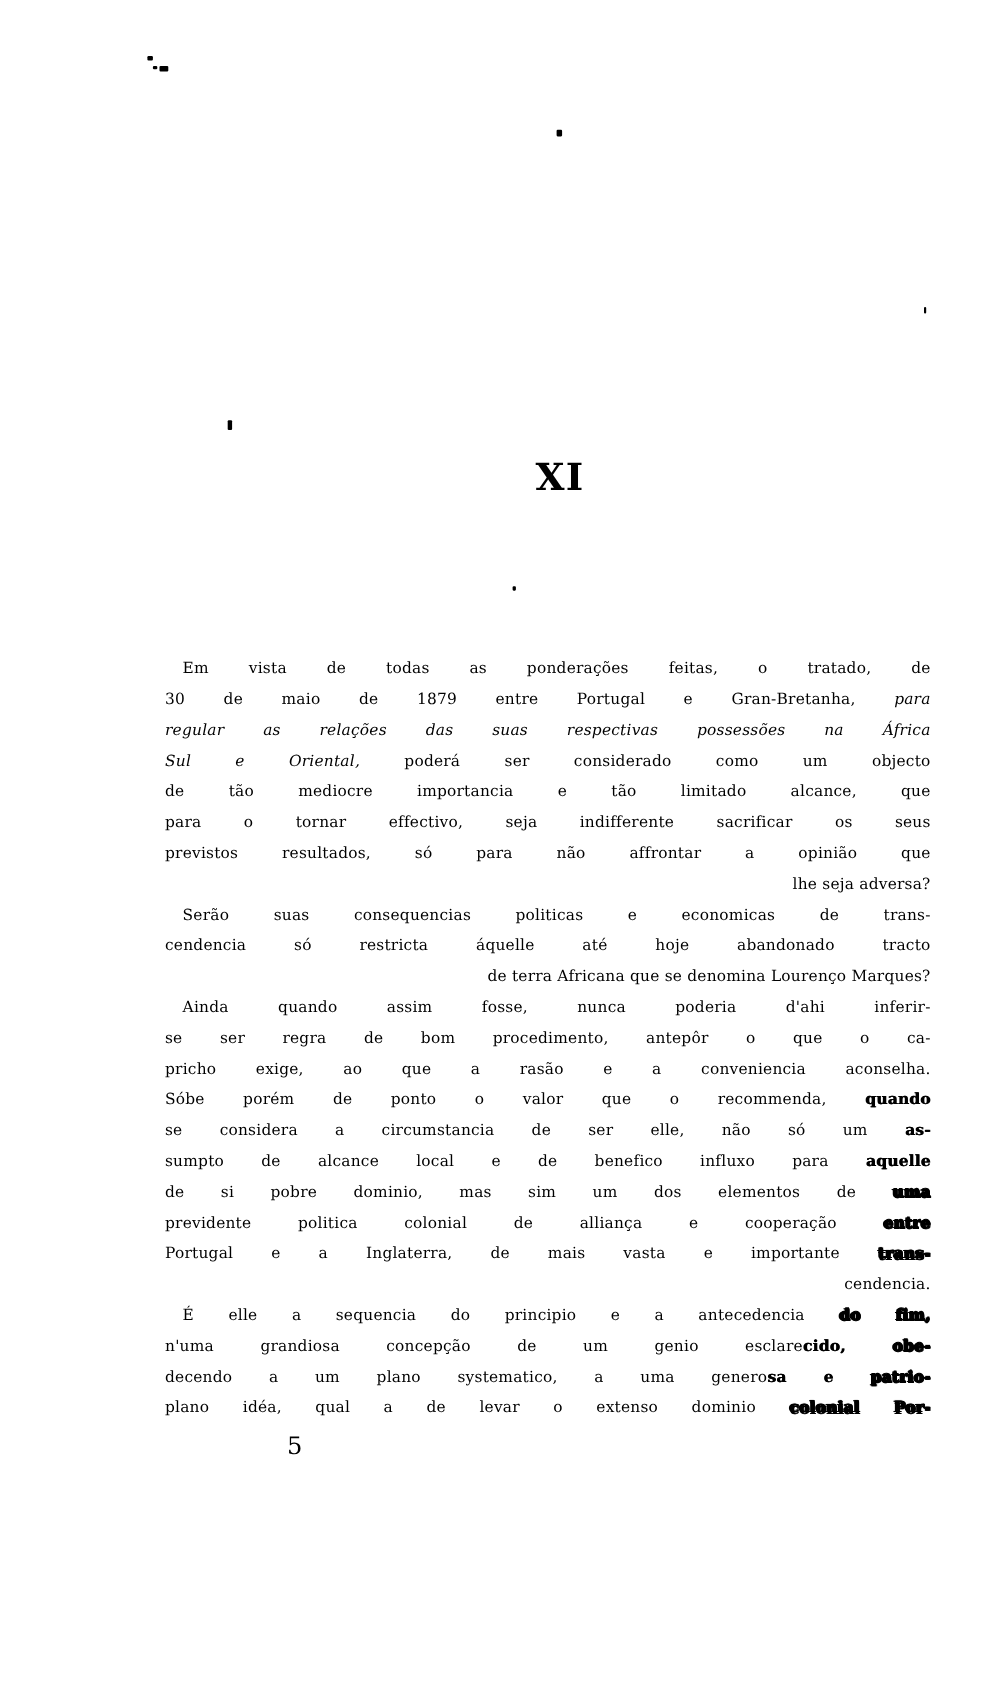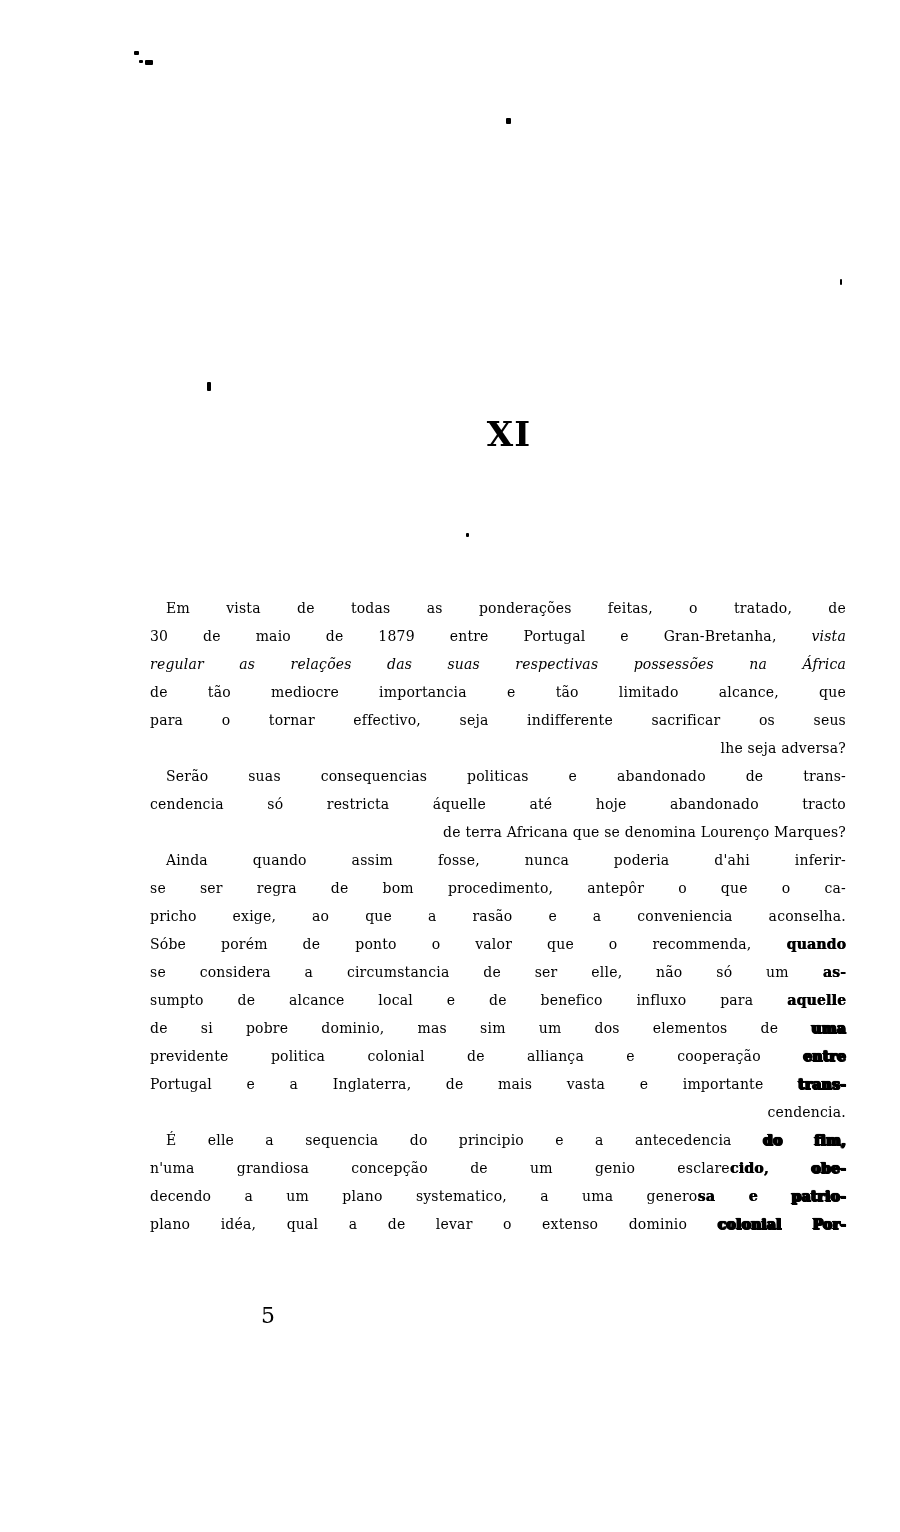--- a/index.html
+++ b/index.html
@@ -82,26 +82,28 @@
   <div class="speck speck-a3"></div>
   <div class="speck speck-b"></div>
   <div class="speck speck-c"></div>
   <div class="speck speck-d"></div>
   <div class="speck speck-e"></div>
 
   <div class="heading">XI</div>
 
   <div class="text-block">
       <div class="line just indent"><span>Em vista de todas as ponderações feitas, o tratado, de</span></div>
-      <div class="line just"><span>30 de maio de 1879 entre Portugal e Gran-Bretanha, </span><span class="seg-italic">vista</span></div>
+      <div class="line just"><span>30 de maio de 1879 entre Portugal e Gran-Bretanha, </span><span class="seg-italic">para</span></div>
       <div class="line just"><span class="seg-italic">regular as relações das suas respectivas possessões na África</span></div>
+      <div class="line just"><span class="seg-italic">Sul e Oriental,</span><span> poderá ser considerado como um objecto</span></div>
       <div class="line just"><span>de tão mediocre importancia e tão limitado alcance, que</span></div>
       <div class="line just"><span>para o tornar effectivo, seja indifferente sacrificar os seus</span></div>
+      <div class="line just"><span>previstos resultados, só para não affrontar a opinião que</span></div>
       <div class="line"><span>lhe seja adversa?</span></div>
-      <div class="line just indent"><span>Serão suas consequencias politicas e abandonado de trans-</span></div>
+      <div class="line just indent"><span>Serão suas consequencias politicas e economicas de trans-</span></div>
       <div class="line just"><span>cendencia só restricta áquelle até hoje abandonado tracto</span></div>
       <div class="line"><span>de terra Africana que se denomina Lourenço Marques?</span></div>
       <div class="line just indent"><span>Ainda quando assim fosse, nunca poderia d'ahi inferir-</span></div>
       <div class="line just"><span>se ser regra de bom procedimento, antepôr o que o ca-</span></div>
       <div class="line just"><span>pricho exige, ao que a rasão e a conveniencia aconselha.</span></div>
       <div class="line just"><span>Sóbe porém de ponto o valor que o recommenda, </span><span class="seg-heavy">quando</span></div>
       <div class="line just"><span>se considera a circumstancia de ser elle, não só um </span><span class="seg-heavy">as-</span></div>
       <div class="line just"><span>sumpto de alcance local e de benefico influxo para </span><span class="seg-heavy">aquelle</span></div>
       <div class="line just"><span>de si pobre dominio, mas sim um dos elementos de </span><span class="seg-smudge">uma</span></div>
       <div class="line just"><span>previdente politica colonial de alliança e cooperação </span><span class="seg-smudge">entre</span></div>

